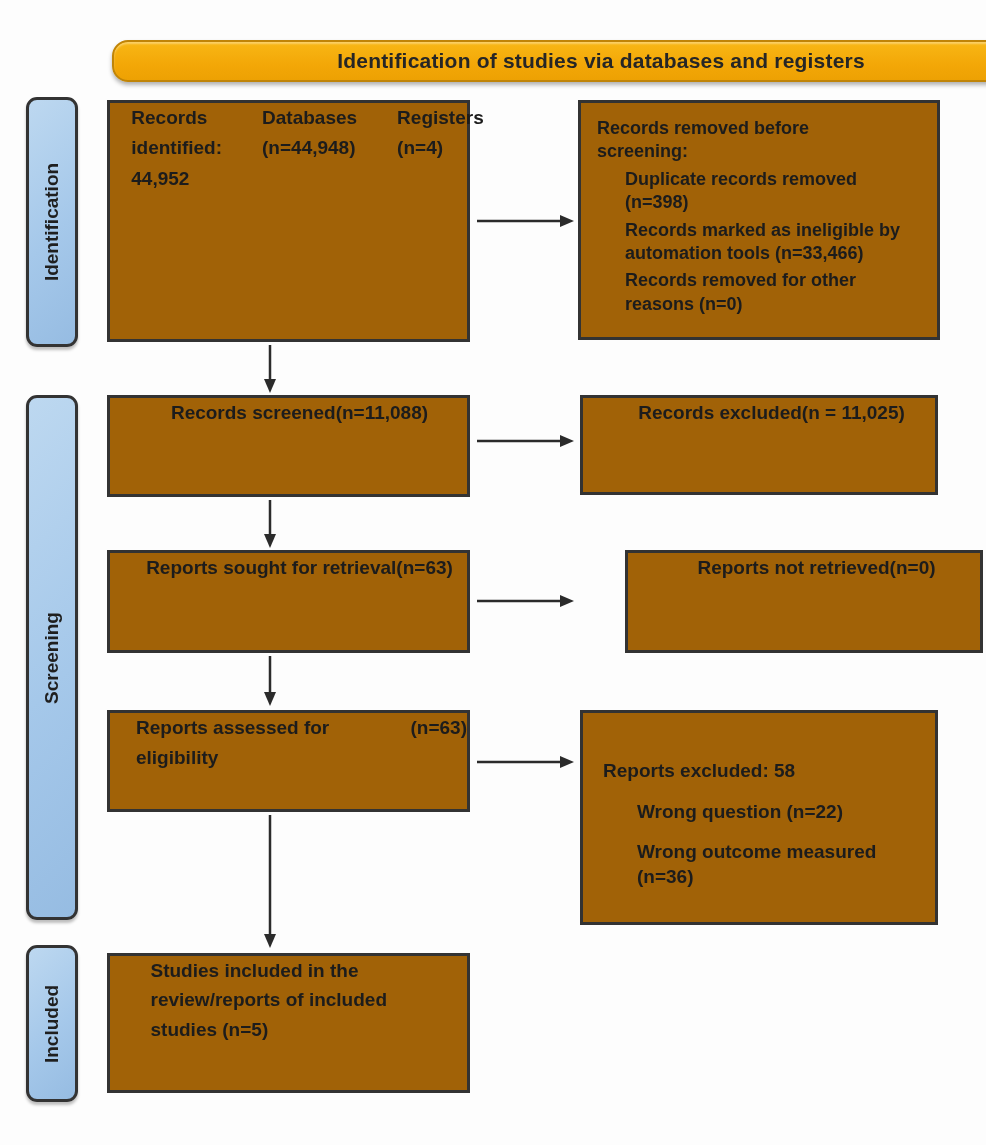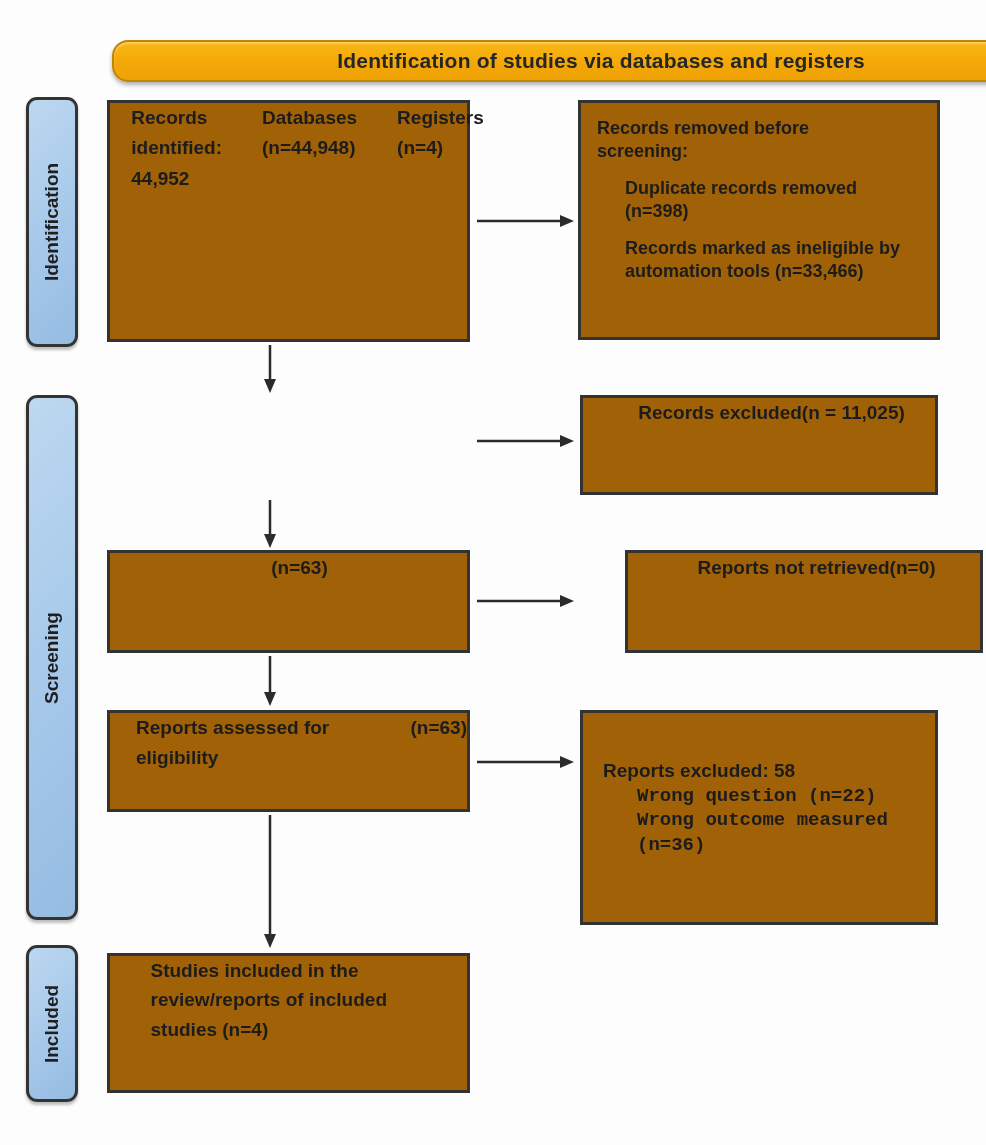--- a/index.html
+++ b/index.html
@@ -71,30 +71,30 @@
     line-height: 1.6;
     color: #1c1c1c;
   }
   .box-col { display: flex; flex-direction: row; justify-content: center; }
 
   .box-identified { left: 107px; top: 100px; width: 363px; height: 242px; padding-left: 38px; }
   .box-identified .sub { margin-left: 40px; }
 
   .box-removed { left: 578px; top: 100px; width: 362px; height: 240px; padding: 14px 14px 10px 16px; font-size: 18px; line-height: 1.3; }
   .box-removed .box-title { max-width: 250px; }
-  .box-removed .sub { margin-left: 28px; margin-top: 13px; max-width: 300px; }
+  .box-removed .sub { margin-left: 28px; margin-top: 4px; max-width: 300px; }
 
   .box-screened      { left: 107px; top: 395px; width: 363px; height: 102px; padding-left: 22px; }
   .box-excluded      { left: 580px; top: 395px; width: 358px; height: 100px; padding-left: 25px; }
   .box-sought        { left: 107px; top: 550px; width: 363px; height: 103px; padding-left: 22px; }
   .box-notretrieved  { left: 580px; top: 550px; width: 358px; height: 103px; padding-left: 25px; margin-left: 45px; }
   .box-assessed      { left: 107px; top: 710px; width: 363px; height: 102px; padding-left: 26px; gap: 16px; }
 
   .box-reportsexcluded { left: 580px; top: 710px; width: 358px; height: 215px; padding: 46px 14px 10px 20px; line-height: 1.3; }
-  .box-reportsexcluded .sub { margin-left: 34px; margin-top: 0; max-width: 252px; font-family: Liberation Mono, monospace; }
+  .box-reportsexcluded .sub { margin-left: 34px; margin-top: 16px; max-width: 252px; }
 
   .box-included { left: 107px; top: 953px; width: 363px; height: 140px; padding-left: 24px; line-height: 1.55; }
   .box-included .box-text { max-width: 300px; }
 
   
   .arrows {
     position: absolute;
     left: 0; top: 0;
     width: 986px; height: 1145px;
     pointer-events: none;
@@ -140,42 +140,48 @@
   <div class="box box-col box-identified">
     <div class="box-title">Records identified: 44,952</div>
     <div class="sub">Databases (n=44,948)</div>
     <div class="sub">Registers (n=4)</div>
   </div>
 
   <div class="box box-removed">
     <div class="box-title">Records removed before screening:</div>
     <div class="sub">Duplicate records removed (n=398)</div>
     <div class="sub">Records marked as ineligible by automation tools (n=33,466)</div>
+    <div class="sub">Records removed for other reasons (n=0)</div>
   </div>
 
+  <div class="box box-col box-screened">
+    <div>Records screened</div>
+    <div>(n=11,088)</div>
+  </div>
   <div class="box box-col box-excluded">
     <div>Records excluded</div>
     <div>(n = 11,025)</div>
   </div>
 
   <div class="box box-col box-sought">
+    <div>Reports sought for retrieval</div>
     <div>(n=63)</div>
   </div>
   <div class="box box-col box-notretrieved">
     <div>Reports not retrieved</div>
     <div>(n=0)</div>
   </div>
 
   <div class="box box-col box-assessed">
     <div>Reports assessed for eligibility</div>
     <div>(n=63)</div>
   </div>
   <div class="box box-reportsexcluded">
     <div class="box-title">Reports excluded: 58</div>
     <div class="sub">Wrong question (n=22)</div>
     <div class="sub">Wrong outcome measured (n=36)</div>
   </div>
 
   <div class="box box-col box-included">
-    <div class="box-text">Studies included in the review/reports of included studies (n=4)</div>
+    <div class="box-text">Studies included in the review/reports of included studies (n=5)</div>
   </div>
 
 </div>
 
 </body></html>

